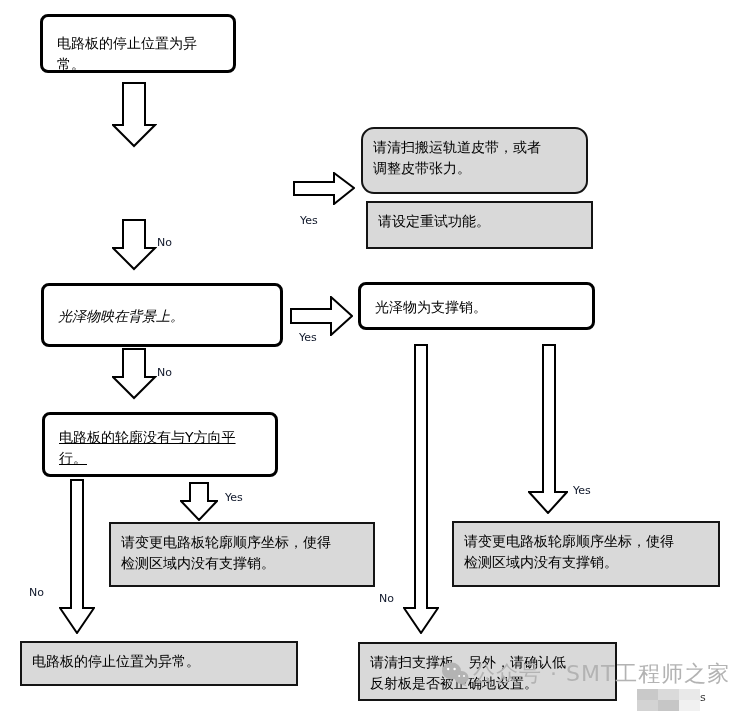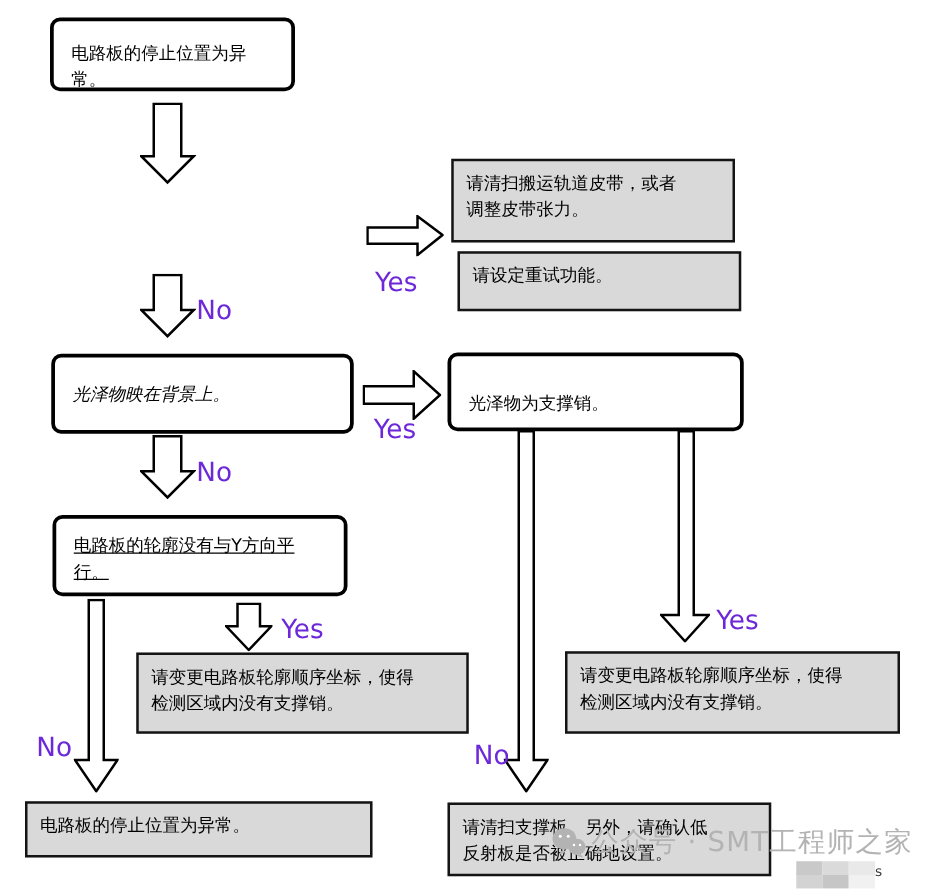--- a/index.html
+++ b/index.html
@@ -11,21 +11,21 @@
   }
   .node {
     position:absolute; background:#fff; border:3px solid #000;
     border-radius:8px; font-size:14px; line-height:1.5;
     padding:10px 14px; white-space:pre-line;
   }
   .action {
     position:absolute; background:#d9d9d9; border:2px solid #141414;
     font-size:14px; line-height:1.5; padding:8px 10px; white-space:pre-line;
   }
-  .lbl { position:absolute; font-size:21px; color:#6d28d9; }
+  .lbl { position:absolute; font-size:11px; color:#0f172a; }
   .arrow { position:absolute; display:block; }
   .arrow polygon { fill:#fff; stroke:#000; stroke-width:2; stroke-linejoin:miter; }
   .watermark {
     position:absolute; left:441px; top:659px; z-index:5;
     display:flex; align-items:center; gap:4px;
     color:#b3b3b3; font-size:22px; letter-spacing:1px; white-space:nowrap;
   }
   .mosaic {
     position:absolute; left:637px; top:689px; width:63px; height:22px;
     display:flex; flex-wrap:wrap; z-index:4;
@@ -36,25 +36,25 @@
 </head>
 <body>
 
 <div class="canvas">
 
   <div class="node" style="left:40px;top:14px;width:196px;height:59px;padding-top:16px;">电路板的停止位置为异常。</div>
 
 
   <div class="node" style="left:41px;top:283px;width:242px;height:64px;padding-top:20px;font-style:italic;">光泽物映在背景上。</div>
 
-  <div class="node" style="left:358px;top:282px;width:237px;height:63px;padding-top:28px;">光泽物为支撑销。</div>
+  <div class="node" style="left:358px;top:282px;width:237px;height:48px;padding-top:12px;">光泽物为支撑销。</div>
 
   <div class="node" style="left:42px;top:412px;width:236px;height:65px;padding-top:12px;text-decoration:underline;">电路板的轮廓没有与Y方向平行。</div>
 
-  <div class="action" style="left:361px;top:127px;width:227px;height:67px;">请清扫搬运轨道皮带，或者
+  <div class="action" style="left:361px;top:127px;width:227px;height:67px;border-radius:13px;">请清扫搬运轨道皮带，或者
 调整皮带张力。</div>
 
   <div class="action" style="left:366px;top:201px;width:227px;height:48px;">请设定重试功能。</div>
 
   <div class="action" style="left:109px;top:522px;width:266px;height:65px;">请变更电路板轮廓顺序坐标，使得
 检测区域内没有支撑销。</div>
 
   <div class="action" style="left:452px;top:521px;width:268px;height:66px;">请变更电路板轮廓顺序坐标，使得
 检测区域内没有支撑销。</div>
 

